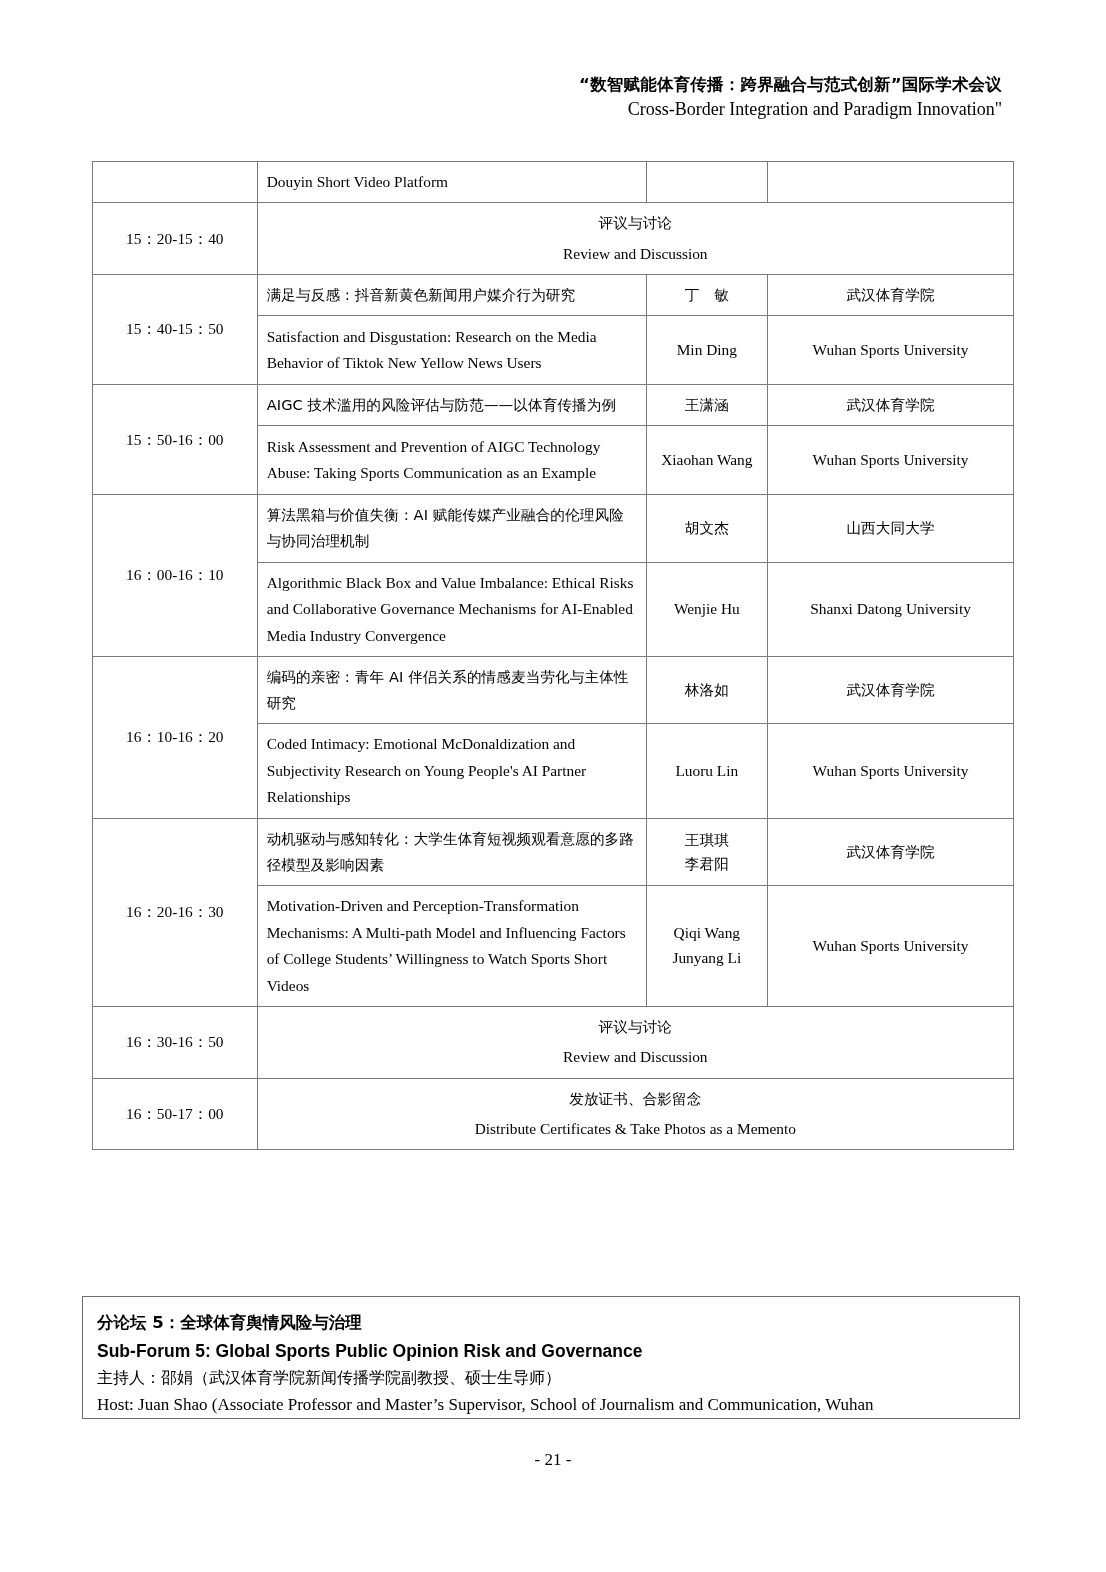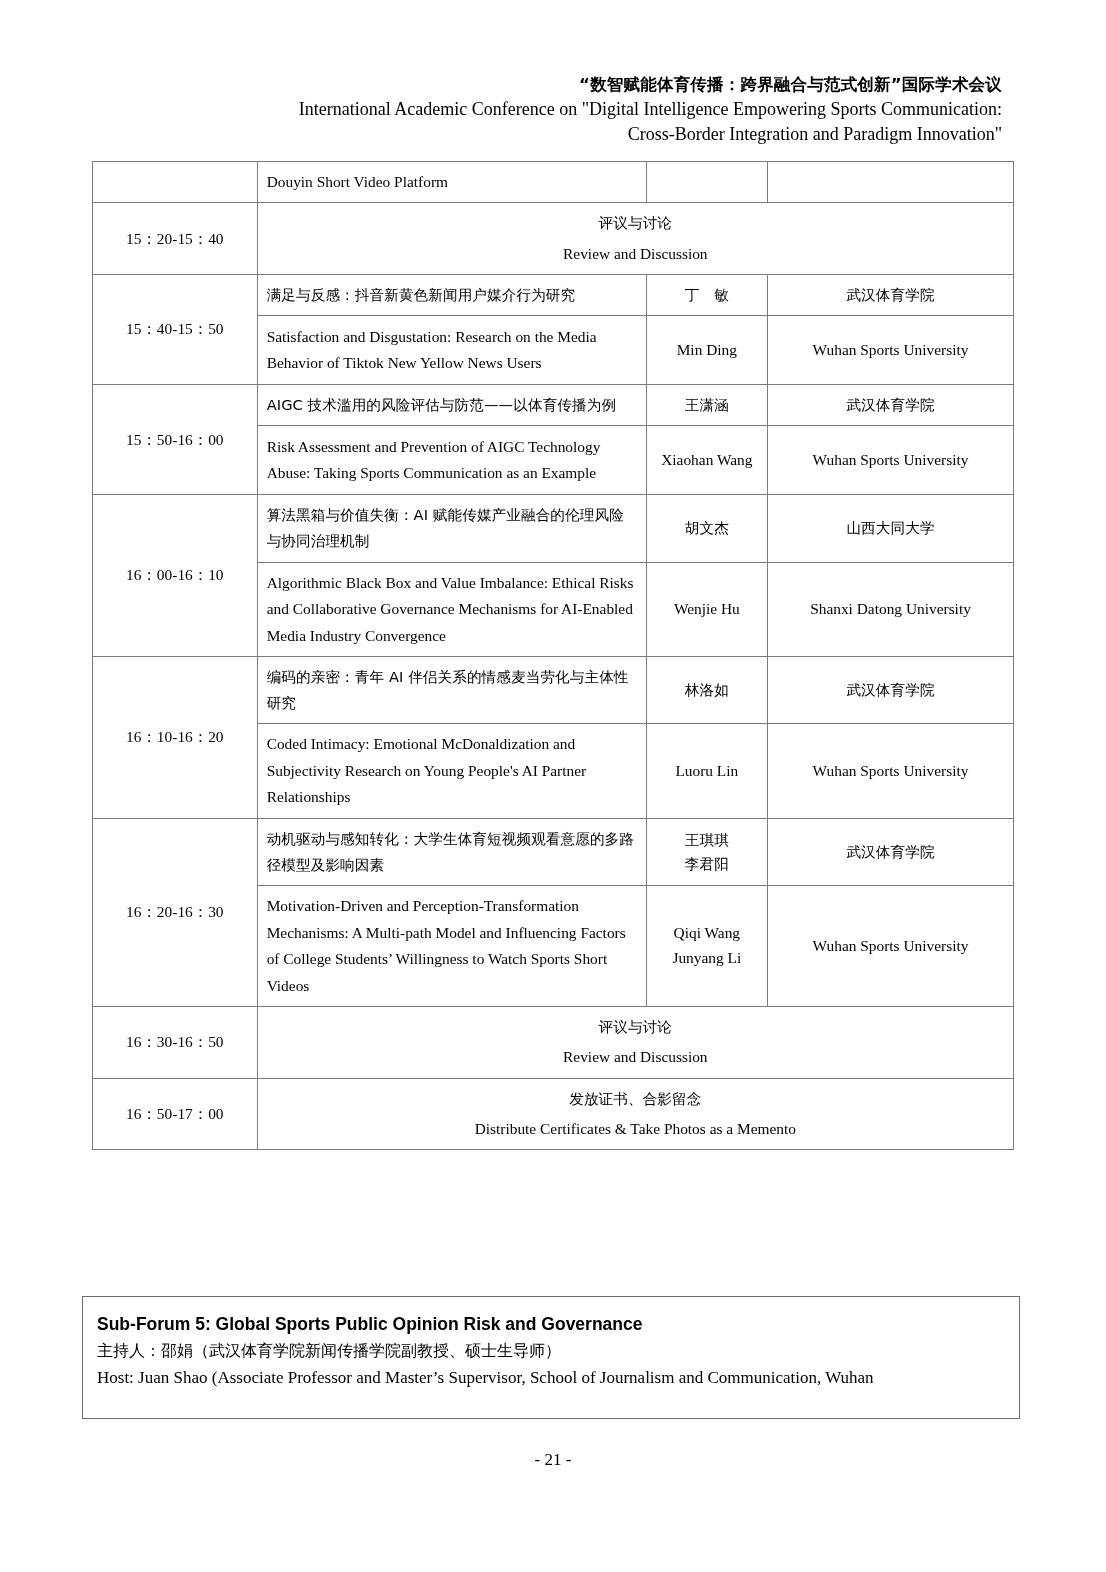--- a/index.html
+++ b/index.html
@@ -137,23 +137,20 @@
 </head>
 <body>
 
 <div class="page">
 
   <div class="header">
     <div class="header-line">
       <span class="header-cn">“数智赋能体育传播：跨界融合与范式创新”国际学术会议</span>
     </div>
     <div class="header-line">
-      <span class="header-en">International Academic Conference on "Digital Intelligence Empowering Sports Communication:</span>
-    </div>
-    <div class="header-line">
       <span class="header-en">Cross-Border Integration and Paradigm Innovation"</span>
     </div>
   </div>
 
   <table class="sched">
     <colgroup>
       <col class="c-time">
         <col class="c-title">
         <col class="c-author">
         <col class="c-org">
@@ -329,20 +326,23 @@
           <span class="cn">发放证书、合影留念</span>
           <span class="en">Distribute Certificates &amp; Take Photos as a Memento</span>
         </td>
       </tr>
 
     </tbody>
   </table>
 
   <div class="subforum">
     <div class="sf-line">
+      <span class="sf-cn-bold">分论坛 5：全球体育舆情风险与治理</span>
+    </div>
+    <div class="sf-line">
       <span class="sf-en-bold">Sub-Forum 5: Global Sports Public Opinion Risk and Governance</span>
     </div>
     <div class="sf-line">
       <span class="sf-cn">主持人：邵娟（武汉体育学院新闻传播学院副教授、硕士生导师）</span>
     </div>
     <div class="sf-line">
       <span class="sf-en">Host: Juan Shao (Associate Professor and Master’s Supervisor, School of Journalism and Communication, Wuhan</span>
     </div>
   </div>
 

